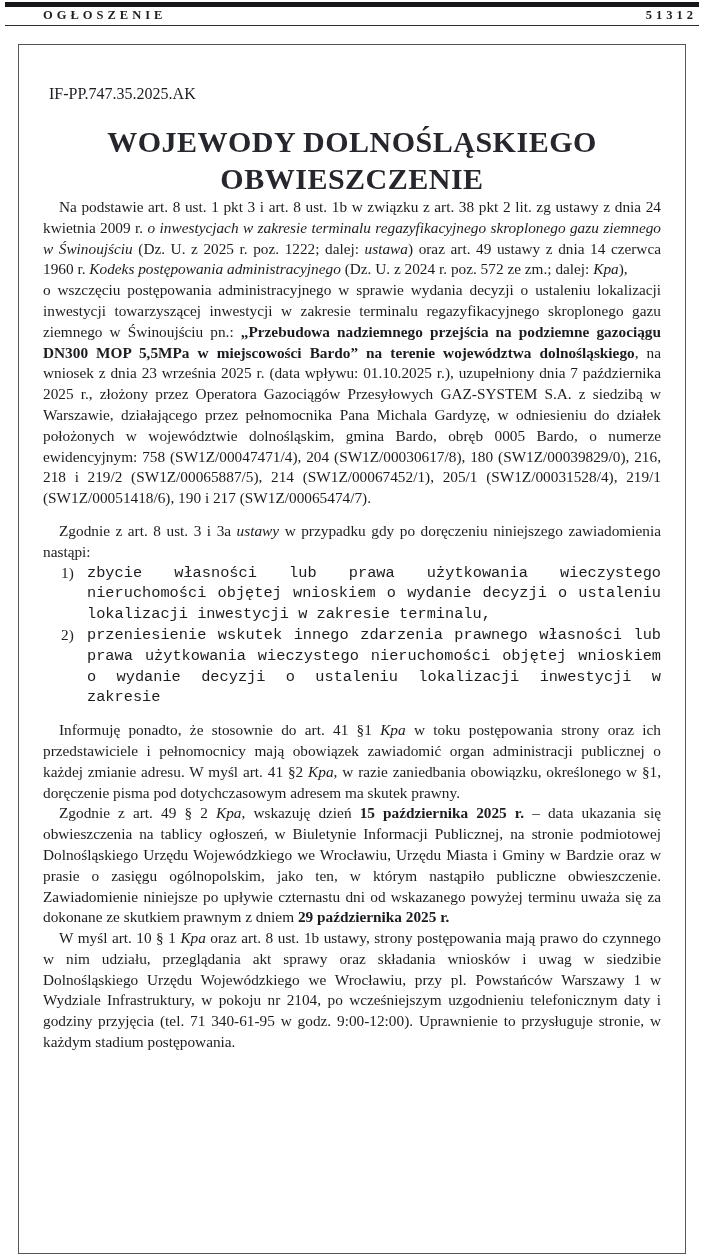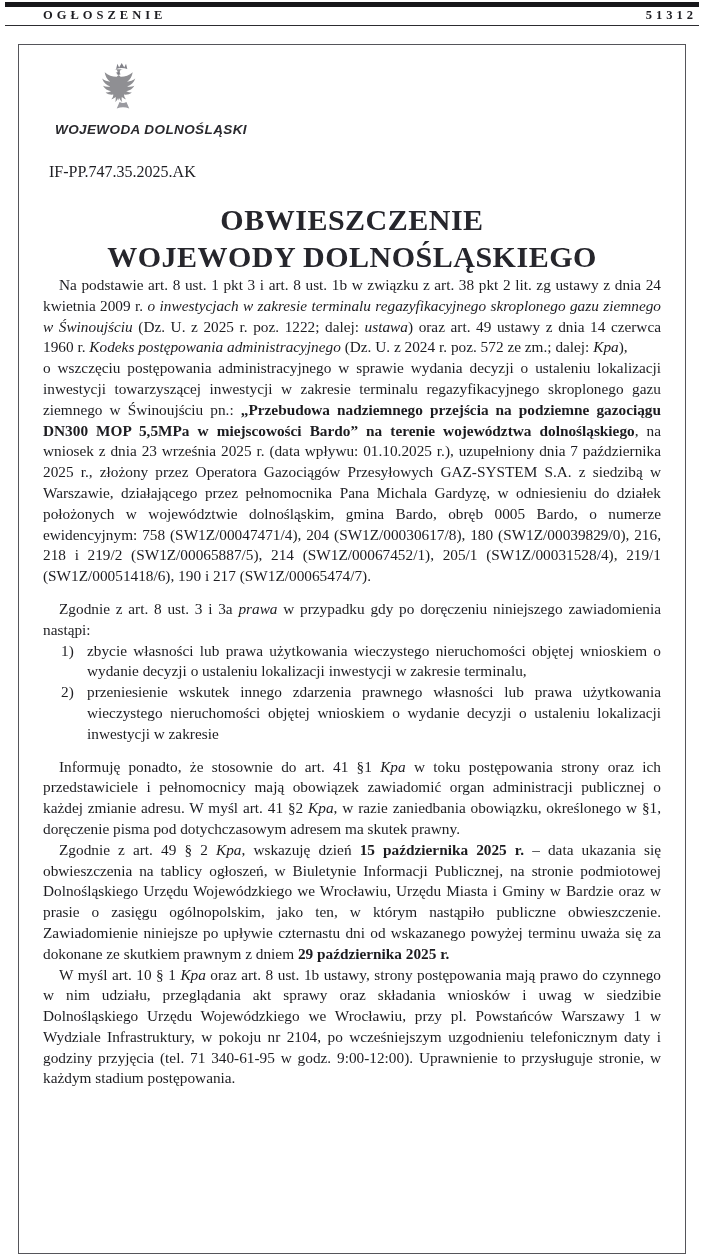--- a/index.html
+++ b/index.html
@@ -55,92 +55,49 @@
     color:#1c1c20;
   }
   .doc-body p { margin:0; }
   .para.indent { text-indent:16px; }
   .space-before { margin-top:12px !important; }
   .center-line { text-align:center; }
   .b { font-weight:bold; }
   .i { font-style:italic; }
   .list-item { display:flex; }
   .list-item .marker { flex:0 0 44px; box-sizing:border-box; padding-left:18px; }
-  .list-item .list-text { flex:1; text-align:justify; }
+  .list-item .list-text { flex:1; text-align:justify;font-family:Liberation Mono, monospace; }
 </style>
 </head>
 <body>
 
 <div class="page-header">
   <div class="top-bar"></div>
   <div class="header-row">
     <span>OGŁOSZENIE</span>
     <span>51312</span>
   </div>
 </div>
 
 <div class="doc-box">
 
-  <div class="letterhead">
-    <div class="eagle-wrap">
-      <svg viewBox="0 0 120 130" xmlns="http://www.w3.org/2000/svg" aria-hidden="true">
-        <g fill="#8f8f93">
-          <path d="M47 11 l4 9 6 -11 6 11 4 -9 3 12 q-13 -4 -26 0 z" fill="#83838a"></path>
-          <path d="M60 24
-            c-4.5 0 -7.5 3 -7.5 7 c0 2 .8 3.2 2 4.3
-            c-4 1 -7 3 -9 6
-            c-9 .3 -20 -3.5 -28 -10.7
-            c1.2 9 6 17 13 22
-            c-7 -.8 -14 -3.6 -19 -7.6
-            c3 9 10 15.6 19 18.6
-            c-6 1.2 -12 .4 -17 -1.6
-            c4 7 11 11.6 19 12.6
-            c-4 2 -8.6 3 -13 3
-            c5 4 12 6 18 5
-            c.2 4 -1.6 8 -4.6 11
-            c4 -1 7.6 -3 9.6 -6
-            c1 4 1 8 -.8 12
-            c3 -2 5.6 -5 6.8 -9
-            l1.5 6 l1.5 -6
-            c1.2 4 3.8 7 6.8 9
-            c-1.8 -4 -1.8 -8 -.8 -12
-            c2 3 5.6 5 9.6 6
-            c-3 -3 -4.8 -7 -4.6 -11
-            c6 1 13 -1 18 -5
-            c-4.4 0 -9 -1 -13 -3
-            c8 -1 15 -5.6 19 -12.6
-            c-5 2 -11 2.8 -17 1.6
-            c9 -3 16 -9.6 19 -18.6
-            c-5 4 -12 6.8 -19 7.6
-            c7 -5 11.8 -13 13 -22
-            c-8 7.2 -19 11 -28 10.7
-            c-2 -3 -5 -5 -9 -6
-            c1.2 -1.1 2 -2.3 2 -4.3
-            c0 -4 -3 -7 -7.5 -7 z"></path>
-          <path d="M51.5 30 l-8.5 2.2 7.5 4 z" fill="#7c7c84"></path>
-          <path d="M52 100 q8 4 16 0 l6.5 15 q-14.5 -5.5 -29 0 z" fill="#9a9aa0"></path>
-        </g>
-      </svg>
-    </div>
-    <div class="org-name">WOJEWODA DOLNOŚLĄSKI</div>
-  </div>
 
   <div class="ref-row">
     <span>IF-PP.747.35.2025.AK</span>
   </div>
 
   <div class="doc-title">
+    <div>WOJEWODY DOLNOŚLĄSKIEGO</div>
     <div>OBWIESZCZENIE</div>
-    <div>WOJEWODY DOLNOŚLĄSKIEGO</div>
   </div>
 
   <div class="doc-body">
       <p class="para indent"><span>Na podstawie art. 8 ust. 1 pkt 3 i art. 8 ust. 1b w związku z art. 38 pkt 2 lit. zg ustawy z dnia 24 kwietnia 2009 r. </span><span class="i">o inwestycjach w zakresie terminalu regazyfikacyjnego skroplonego gazu ziemnego w Świnoujściu</span><span> (Dz. U. z 2025 r. poz. 1222; dalej: </span><span class="i">ustawa</span><span>) oraz art. 49 ustawy z dnia 14 czerwca 1960 r. </span><span class="i">Kodeks postępowania administracyjnego</span><span> (Dz. U. z 2024 r. poz. 572 ze zm.; dalej: </span><span class="i">Kpa</span><span>),</span></p>
       <p class="para"><span>o wszczęciu postępowania administracyjnego w sprawie wydania decyzji o ustaleniu lokalizacji inwestycji towarzyszącej inwestycji w zakresie terminalu regazyfikacyjnego skroplonego gazu ziemnego w Świnoujściu pn.: </span><span class="b">„Przebudowa nadziemnego przejścia na podziemne gazociągu DN300 MOP 5,5MPa w miejscowości Bardo” na terenie województwa dolnośląskiego</span><span>, na wniosek z dnia 23 września 2025 r. (data wpływu: 01.10.2025 r.), uzupełniony dnia 7 października 2025 r., złożony przez Operatora Gazociągów Przesyłowych GAZ-SYSTEM S.A. z siedzibą w Warszawie, działającego przez pełnomocnika Pana Michala Gardyzę, w odniesieniu do działek położonych w województwie dolnośląskim, gmina Bardo, obręb 0005 Bardo, o numerze ewidencyjnym: 758 (SW1Z/00047471/4), 204 (SW1Z/00030617/8), 180 (SW1Z/00039829/0), 216, 218 i 219/2 (SW1Z/00065887/5), 214 (SW1Z/00067452/1), 205/1 (SW1Z/00031528/4), 219/1 (SW1Z/00051418/6), 190 i 217 (SW1Z/00065474/7).</span></p>
-      <p class="para indent space-before"><span>Zgodnie z art. 8 ust. 3 i 3a </span><span class="i">prawa</span><span> w przypadku gdy po doręczeniu niniejszego zawiadomienia nastąpi:</span></p>
+      <p class="para indent space-before"><span>Zgodnie z art. 8 ust. 3 i 3a </span><span class="i">ustawy</span><span> w przypadku gdy po doręczeniu niniejszego zawiadomienia nastąpi:</span></p>
       <div class="list-item">
         <span class="marker">1)</span>
         <span class="list-text"><span>zbycie własności lub prawa użytkowania wieczystego nieruchomości objętej wnioskiem o wydanie decyzji o ustaleniu lokalizacji inwestycji w zakresie terminalu,</span></span>
       </div>
       <div class="list-item">
         <span class="marker">2)</span>
         <span class="list-text"><span>przeniesienie wskutek innego zdarzenia prawnego własności lub prawa użytkowania wieczystego nieruchomości objętej wnioskiem o wydanie decyzji o ustaleniu lokalizacji inwestycji w zakresie</span></span>
       </div>
       <p class="para indent space-before"><span>Informuję ponadto, że stosownie do art. 41 §1 </span><span class="i">Kpa</span><span> w toku postępowania strony oraz ich przedstawiciele i pełnomocnicy mają obowiązek zawiadomić organ administracji publicznej o każdej zmianie adresu. W myśl art. 41 §2 </span><span class="i">Kpa</span><span>, w razie zaniedbania obowiązku, określonego w §1, doręczenie pisma pod dotychczasowym adresem ma skutek prawny.</span></p>
       <p class="para indent"><span>Zgodnie z art. 49 § 2 </span><span class="i">Kpa</span><span>, wskazuję dzień </span><span class="b">15 października 2025 r.</span><span> – data ukazania się obwieszczenia na tablicy ogłoszeń, w Biuletynie Informacji Publicznej, na stronie podmiotowej Dolnośląskiego Urzędu Wojewódzkiego we Wrocławiu, Urzędu Miasta i Gminy w Bardzie oraz w prasie o zasięgu ogólnopolskim, jako ten, w którym nastąpiło publiczne obwieszczenie. Zawiadomienie niniejsze po upływie czternastu dni od wskazanego powyżej terminu uważa się za dokonane ze skutkiem prawnym z dniem </span><span class="b">29 października 2025 r.</span></p>

